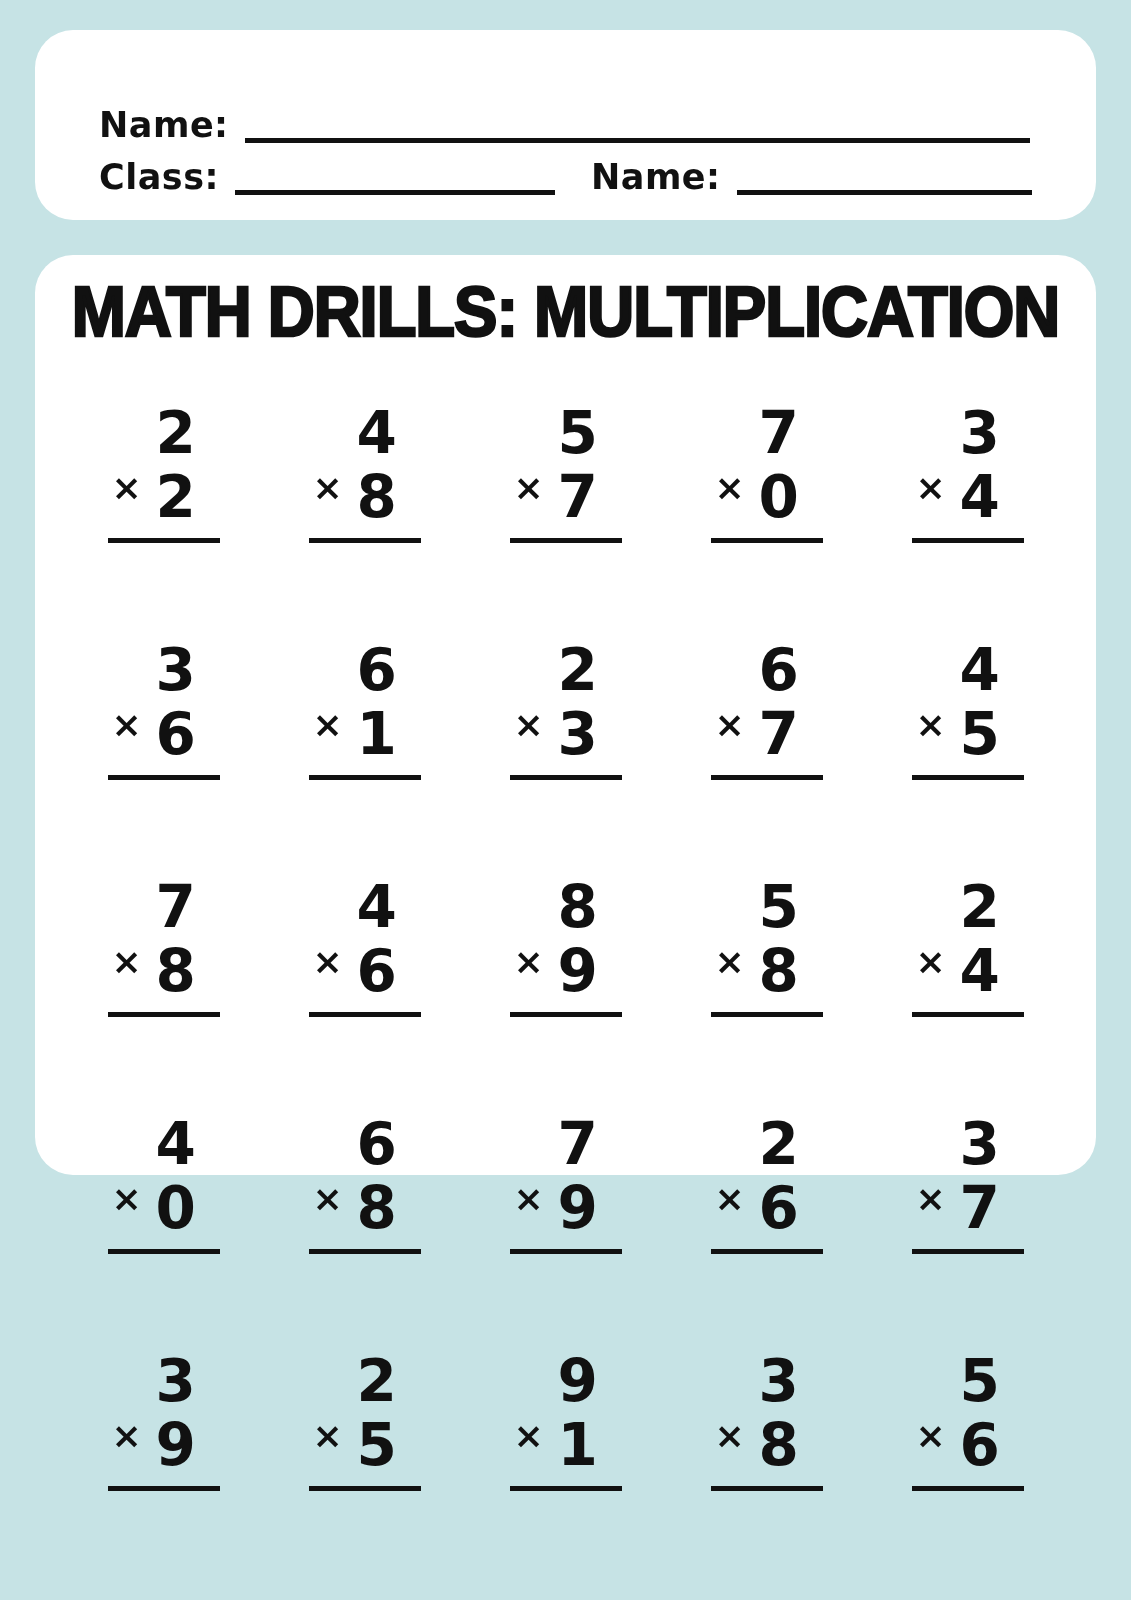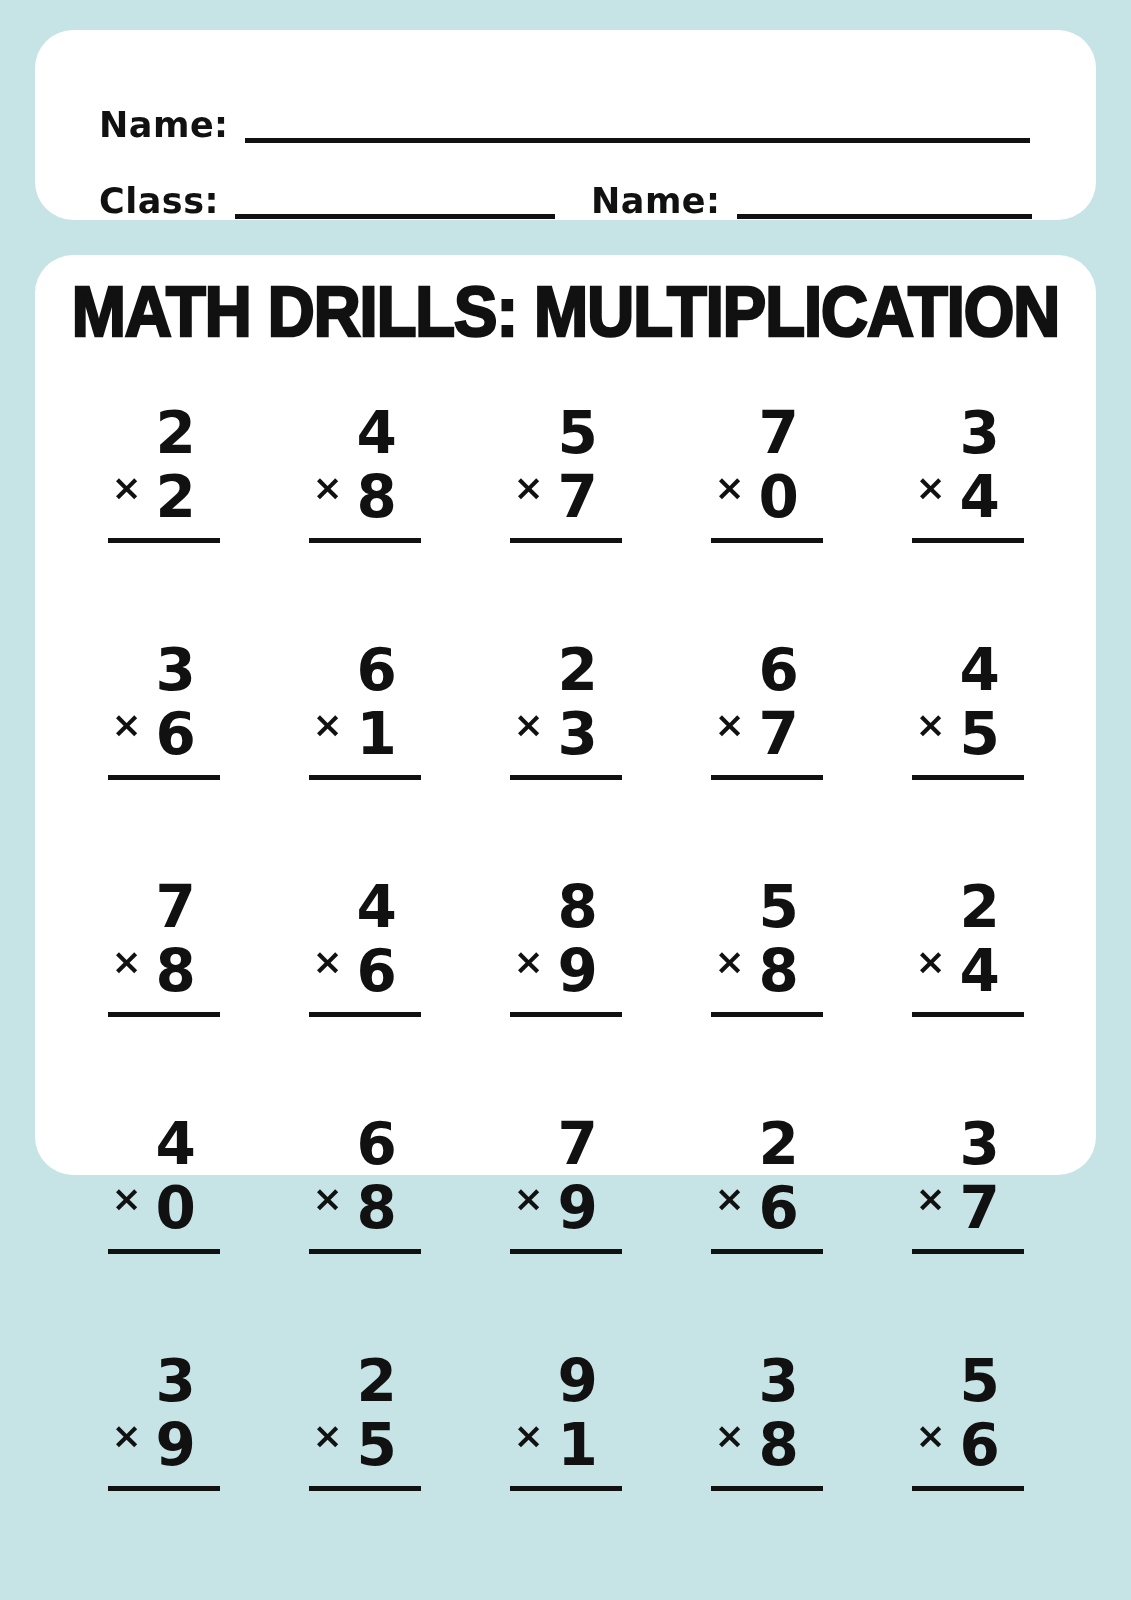--- a/index.html
+++ b/index.html
@@ -19,21 +19,21 @@
     left: 35px;
     width: 1061px;
     background: var(--card, #ffffff);
     border-radius: 38px;
   }
 
   
   #header-card { top: 30px; height: 190px; padding: 42px 64px 0 64px; }
 
   .hdr-row { display: flex; align-items: flex-end; margin-top: 36px; }
-  .hdr-row + .hdr-row { margin-top: 41px; }
+  .hdr-row + .hdr-row { margin-top: 17px; }
 
   .hdr-label {
     font-size: 35px;
     font-weight: bold;
     line-height: 1;
     letter-spacing: 0.5px;
     white-space: nowrap;
   }
 
   .fill-line {

